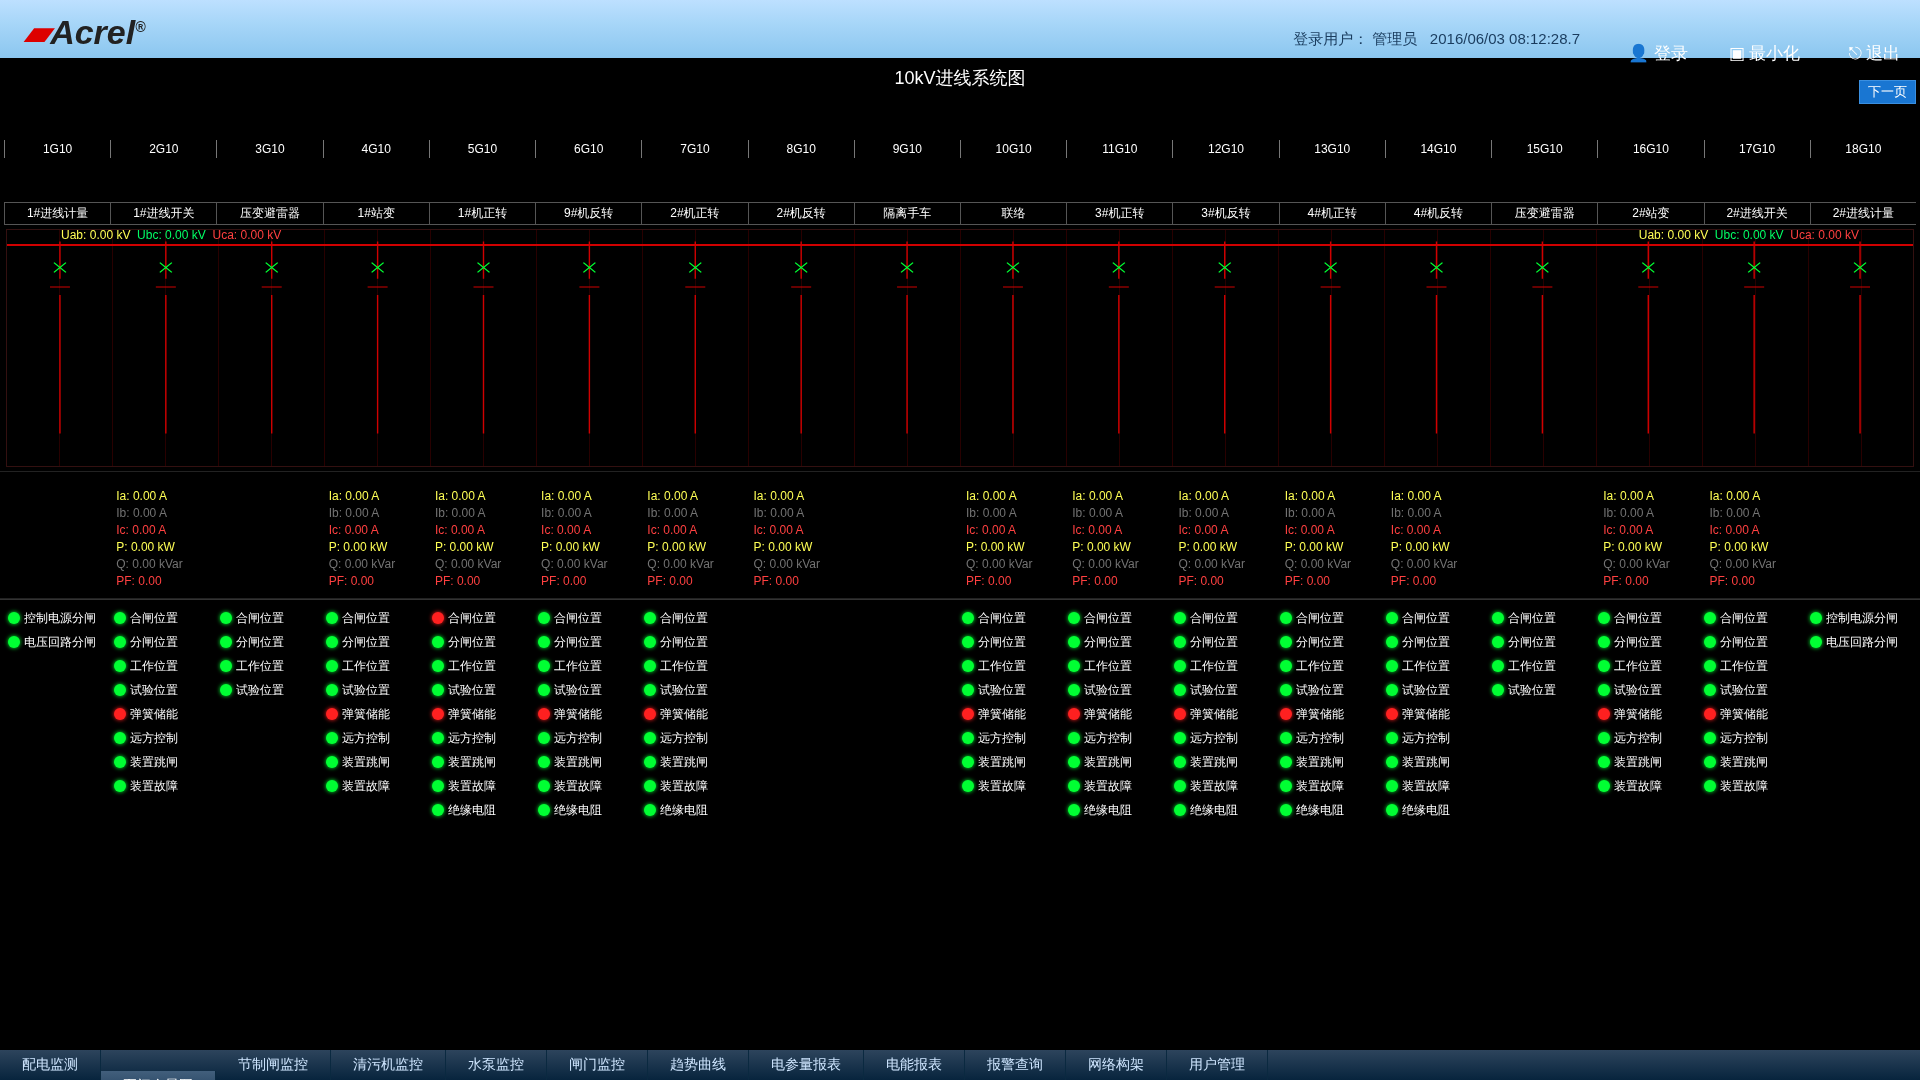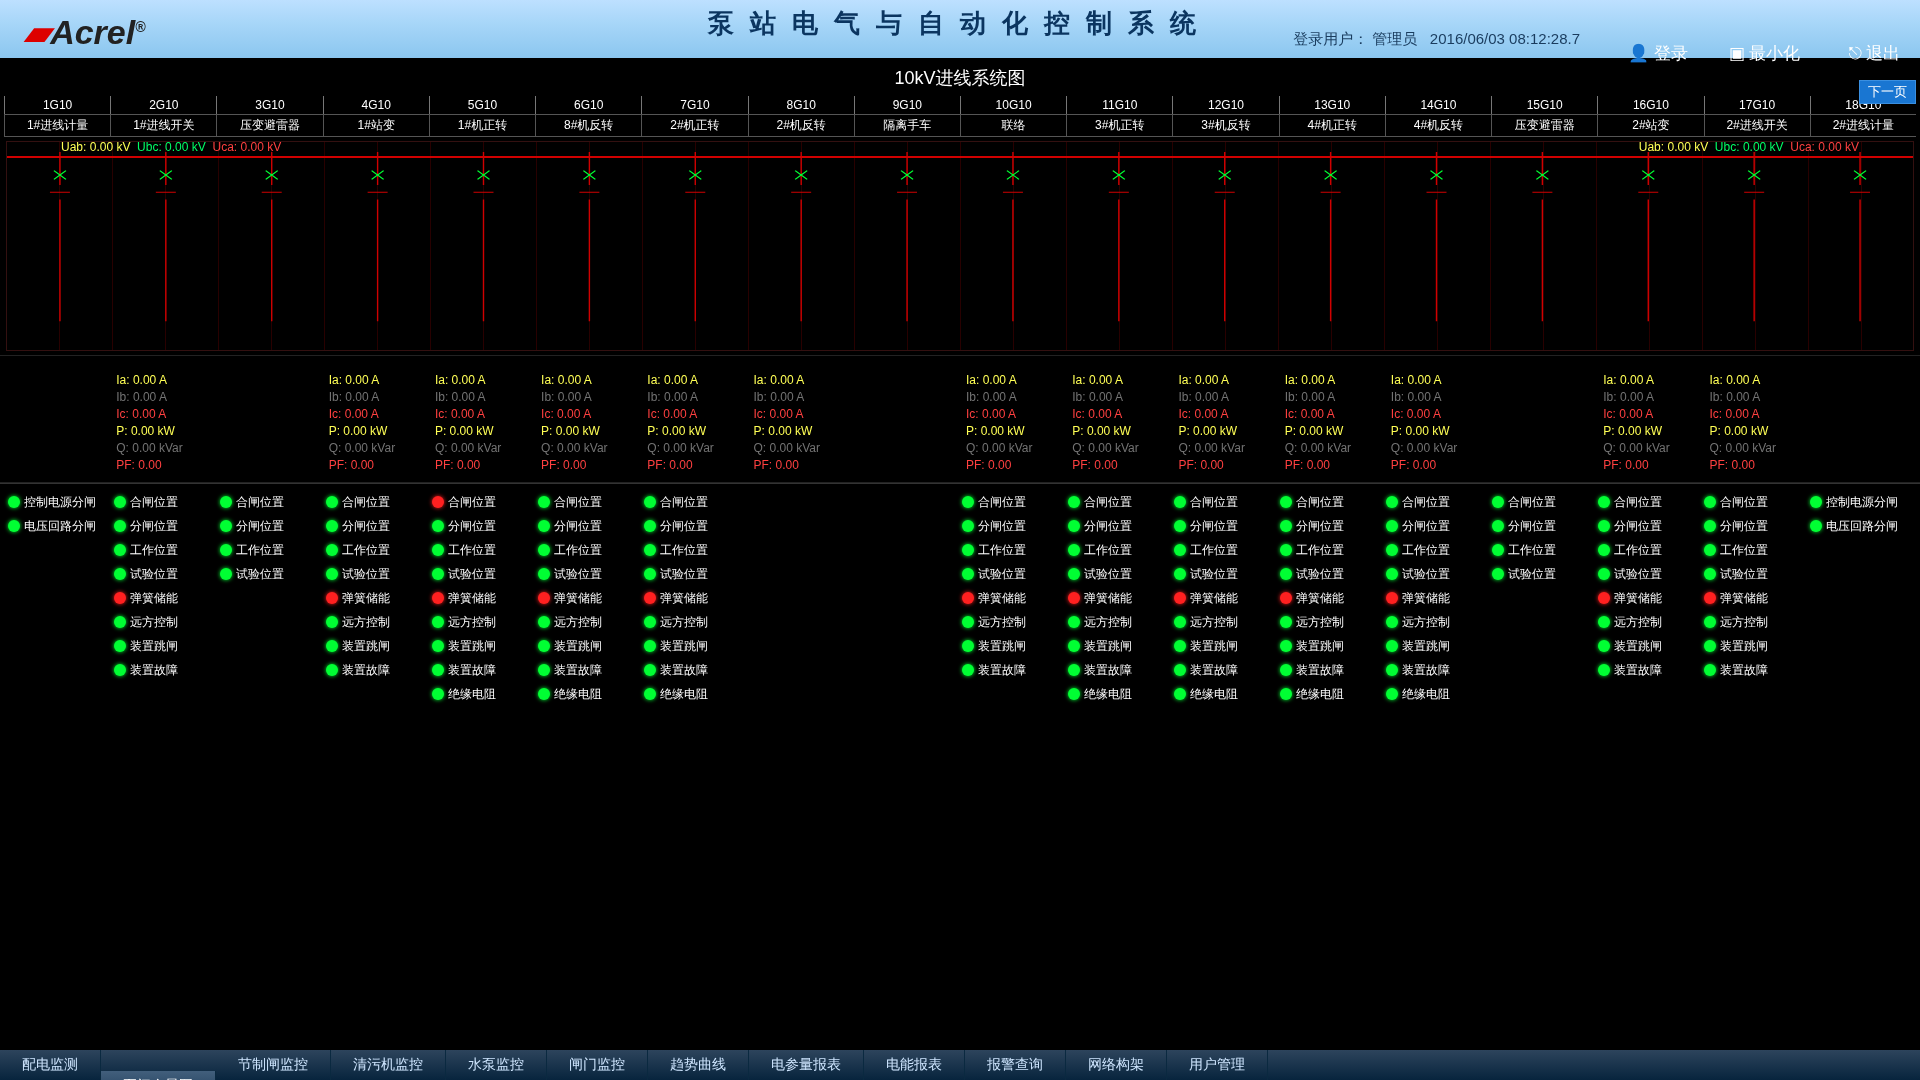--- a/index.html
+++ b/index.html
@@ -33,30 +33,30 @@
   .hbtn .icon { margin-right:4px; }
   .nextpage {
     position:absolute; top:80px; right:4px;
     background:#1976d2; color:#fff; padding:2px 8px; font-size:13px;
     border:1px solid #3a8fe0; cursor:pointer;
   }
   .page-title {
     text-align:center; color:#fff; font-size:18px; padding:8px 0 6px;
   }
   
-  .cols { display:flex; padding:0 4px; }
+  .cols { display:flex; padding:0 4px;margin-top:44px; }
   .col { flex:1; text-align:center; border-left:1px solid #555; padding:2px 0; }
   .col:first-child { border-left:none; }
   .col .g { color:#fff; font-size:12px; }
   .col .lbl { color:#fff; font-size:12px; }
   .cols.top .col { border-left:1px solid #777; }
   .cols.sub .col { border-left:1px solid #555; border-top:1px solid #555; border-bottom:1px solid #555;}
   
   .diagram {
-    height:210px; margin:4px 6px;
+    height:238px; margin:4px 6px;
     border:1px solid #331010;
     background:
       repeating-linear-gradient(90deg, transparent 0 52px, rgba(160,0,0,.25) 52px 53px),
       linear-gradient(#000,#000);
     position:relative;
   }
   .busbar { position:absolute; top:14px; left:0; right:0; height:2px; background:#d00000; }
   .voltrow { position:absolute; top:-2px; font-size:12px; }
   .voltrow.left { left:54px; }
   .voltrow.right { right:54px; }
@@ -102,21 +102,20 @@
   
   .diagram svg { position:absolute; inset:0; width:100%; height:100%; }
 </style>
 </head>
 <body>
 
 <div class="header">
   <div class="logo">
     <span class="red">▰</span><span>Acrel</span><sup style="font-size:14px">®</sup>
   </div>
-  <div class="sys-title">泵站电气与自动化控制系统</div>
   <div class="userbar">
     <span>登录用户：</span>
     <span>管理员</span>&nbsp;&nbsp;
     <span>2016/06/03  08:12:28.7</span>
   </div>
   <div class="hbtn login">
     <span class="icon">👤</span><span>登录</span>
   </div>
   <div class="hbtn min">
     <span class="icon">▣</span><span>最小化</span>
@@ -196,21 +195,21 @@
     <div class="col">
       <div class="lbl">压变避雷器</div>
     </div>
     <div class="col">
       <div class="lbl">1#站变</div>
     </div>
     <div class="col">
       <div class="lbl">1#机正转</div>
     </div>
     <div class="col">
-      <div class="lbl">8#机反转</div>
+      <div class="lbl">9#机反转</div>
     </div>
     <div class="col">
       <div class="lbl">2#机正转</div>
     </div>
     <div class="col">
       <div class="lbl">2#机反转</div>
     </div>
     <div class="col">
       <div class="lbl">隔离手车</div>
     </div>

